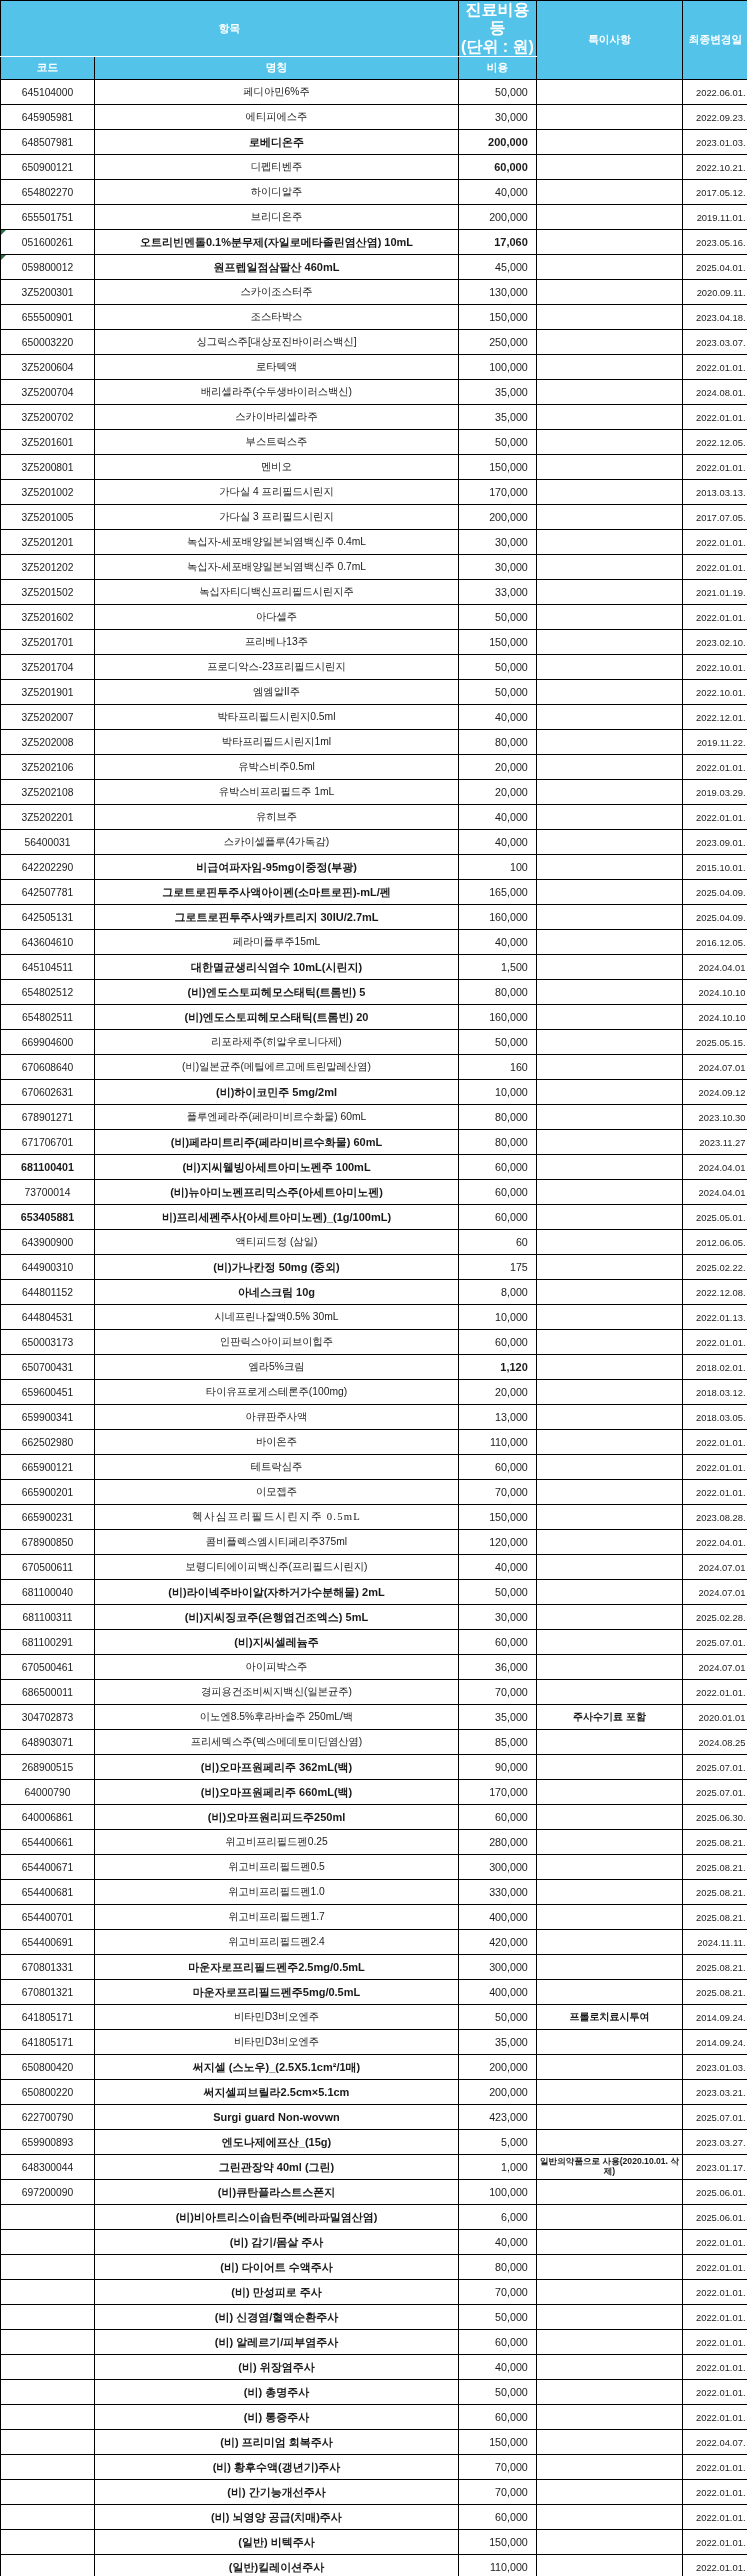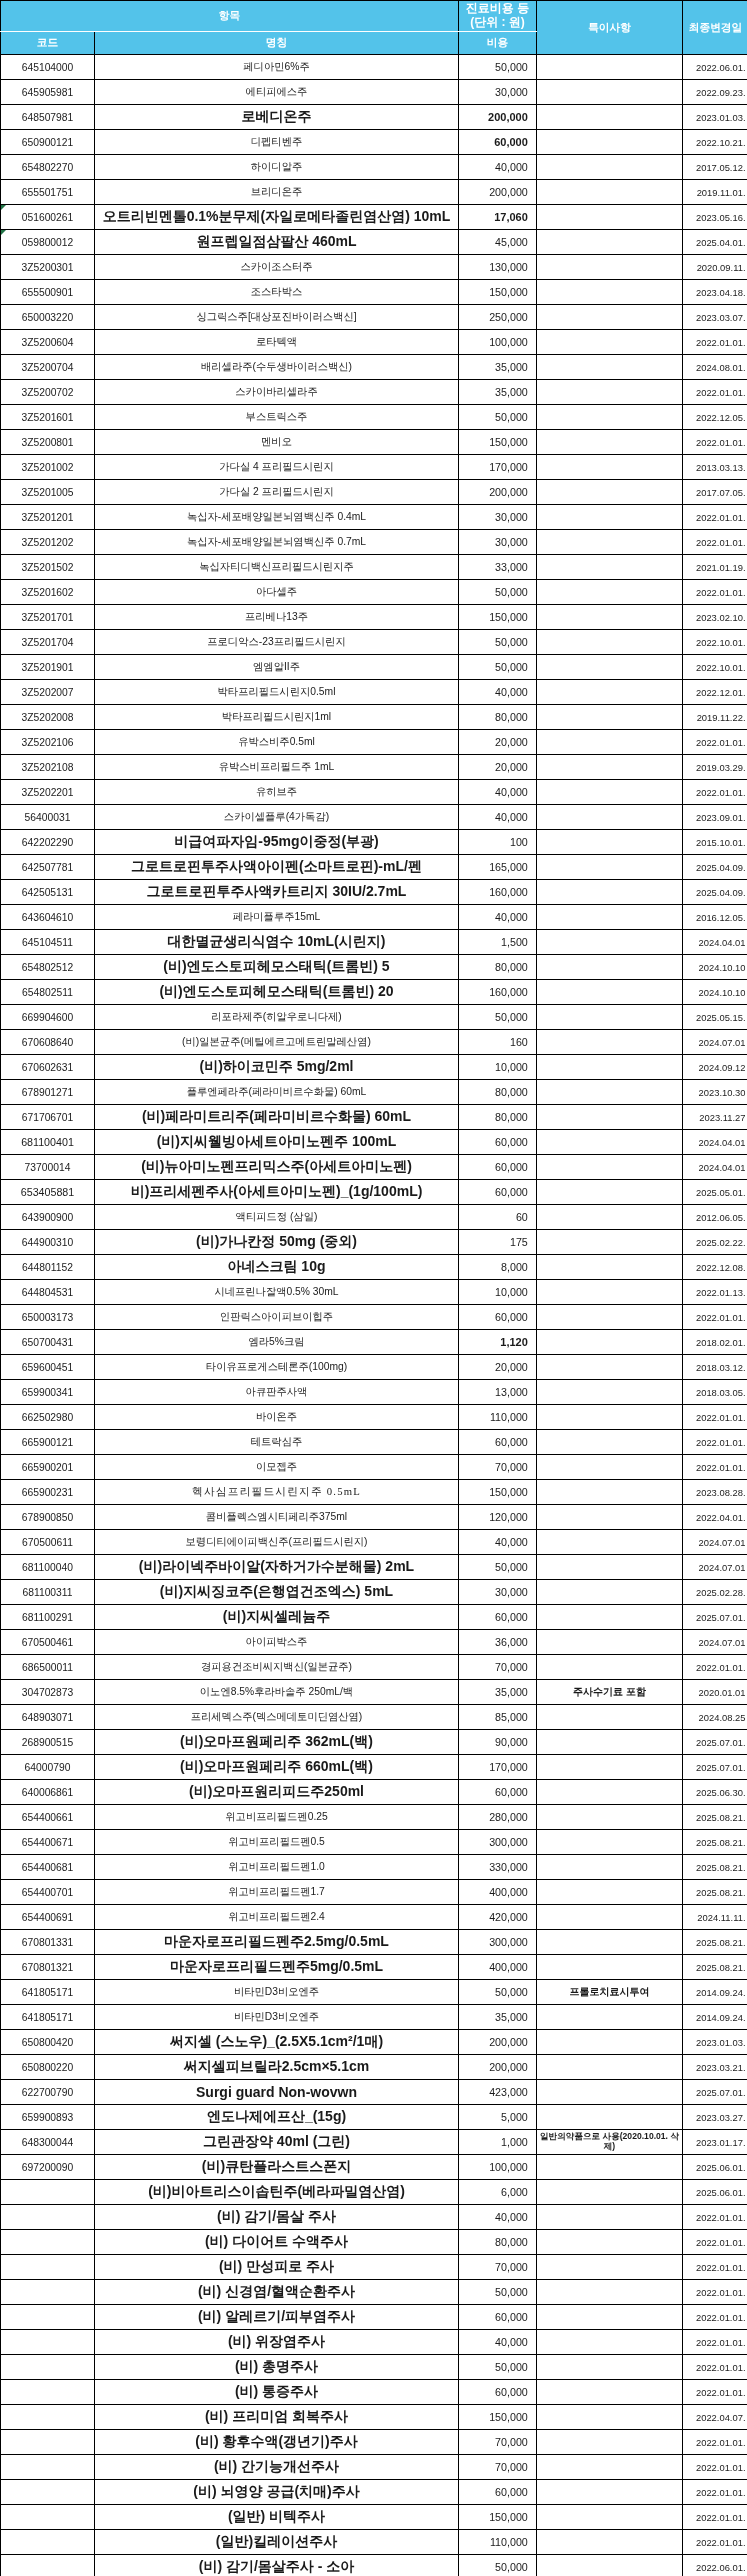--- a/index.html
+++ b/index.html
@@ -31,30 +31,30 @@
   }
   thead th{
     background:var(--header-bg);
     color:var(--header-text);
     font-weight:700;
     font-size:10.7px;
   }
   thead tr.h1{height:31px;}
   thead tr.h2{height:23px;}
   th.split-top{border-bottom:1.6px solid #ffffff;}
-  th.cost-group{font-size:12px;white-space:pre-line;line-height:1.15;margin-top:32px;}
+  th.cost-group{font-size:16px;white-space:pre-line;line-height:1.15;margin-top:32px;}
   tbody tr{height:25px;}
   td.code{
     text-align:center;
     font-size:10.3px;
     position:relative;
   }
-  td.code.cb{font-weight:400;font-size:10.7px;}
+  td.code.cb{font-weight:700;font-size:10.7px;}
   td.name{text-align:center;font-size:10.3px;}
-  td.name.nb{font-weight:700;font-size:14px;text-align:center;}
+  td.name.nb{font-weight:700;font-size:11px;text-align:center;}
   td.name.serif{
     font-family:"Liberation Serif","DejaVu Serif",serif;
     letter-spacing:1.2px;
     font-size:10.7px;
     margin-left:12px;
   }
   td.val{text-align:right;padding-right:8.2px;font-size:10.7px;font-weight:400;}
   td.val.vb{font-weight:700;font-size:11px;}
   td.note{text-align:center;font-size:10px;font-weight:700;}
   td.note.ns{font-size:8.6px;white-space:normal;line-height:1.15;margin-left:34px;}
@@ -207,21 +207,21 @@
   </tr>
       <tr>
     <td class="code">3Z5201002</td>
     <td class="name">가다실 4 프리필드시린지</td>
     <td class="val">170,000</td>
     <td class="note"></td>
     <td class="date">2013.03.13.</td>
   </tr>
       <tr>
     <td class="code">3Z5201005</td>
-    <td class="name">가다실 2 프리필드시린지</td>
+    <td class="name">가다실 3 프리필드시린지</td>
     <td class="val">200,000</td>
     <td class="note"></td>
     <td class="date">2017.07.05.</td>
   </tr>
       <tr>
     <td class="code">3Z5201201</td>
     <td class="name">녹십자-세포배양일본뇌염백신주 0.4mL</td>
     <td class="val">30,000</td>
     <td class="note"></td>
     <td class="date">2022.01.01.</td>

